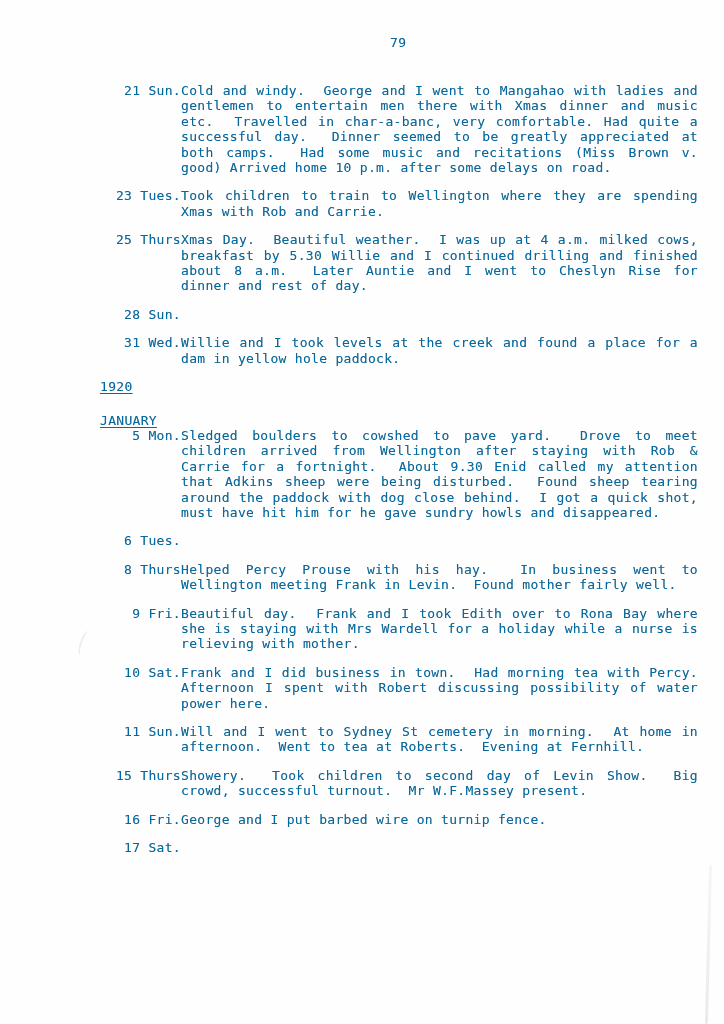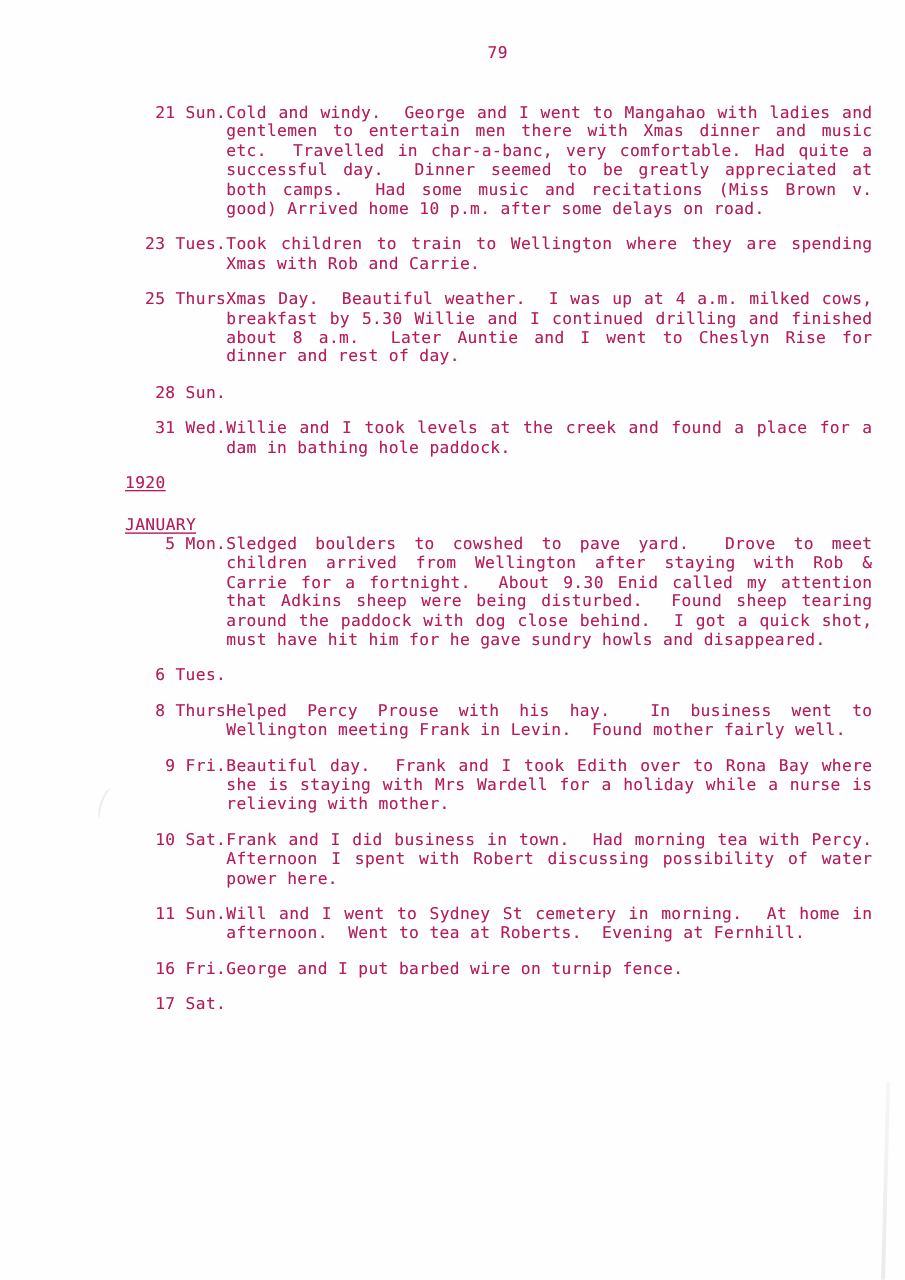--- a/index.html
+++ b/index.html
@@ -10,21 +10,21 @@
   .page {
     position: relative;
     width: 724px;
     height: 1024px;
     background: #fefefe;
     overflow: hidden;
     font-family: "DejaVu Sans Mono", "Liberation Mono", monospace;
     font-size: 13px;
     line-height: 15.4px;
     letter-spacing: 0.3px;
-    color: #be185d;
+    color: #0369a1;
     text-shadow: 0 0 0.5px rgba(130,130,130,0.55);
   }
   .page-number {
     position: absolute;
     top: 35px;
     left: 390px;
   }
   .content {
     position: absolute;
     left: 100px;
@@ -102,21 +102,21 @@
       <div class="entry-date">25 Thurs</div>
       <div class="entry-body">Xmas Day.  Beautiful weather.  I was up at 4 a.m. milked cows, breakfast by 5.30 Willie and I continued drilling and finished about 8 a.m.  Later Auntie and I went to Cheslyn Rise for dinner and rest of day.</div>
     </div>
 
     <div class="entry">
       <div class="entry-date">28 Sun.</div>
     </div>
 
     <div class="entry">
       <div class="entry-date">31 Wed.</div>
-      <div class="entry-body">Willie and I took levels at the creek and found a place for a dam in bathing hole paddock.</div>
+      <div class="entry-body">Willie and I took levels at the creek and found a place for a dam in yellow hole paddock.</div>
     </div>
 
     <div class="heading year-heading">1920</div>
 
     <div class="heading month-heading">JANUARY</div>
 
     <div class="entry">
       <div class="entry-date">5 Mon.</div>
       <div class="entry-body">Sledged boulders to cowshed to pave yard.  Drove to meet children arrived from Wellington after staying with Rob &amp; Carrie for a fortnight.  About 9.30 Enid called my attention that Adkins sheep were being disturbed.  Found sheep tearing around the paddock with dog close behind.  I got a quick shot, must have hit him for he gave sundry howls and disappeared.</div>
     </div>
@@ -138,20 +138,24 @@
     <div class="entry">
       <div class="entry-date">10 Sat.</div>
       <div class="entry-body">Frank and I did business in town.  Had morning tea with Percy.  Afternoon I spent with Robert discussing possibility of water power here.</div>
     </div>
 
     <div class="entry">
       <div class="entry-date">11 Sun.</div>
       <div class="entry-body">Will and I went to Sydney St cemetery in morning.  At home in afternoon.  Went to tea at Roberts.  Evening at Fernhill.</div>
     </div>
 
+    <div class="entry">
+      <div class="entry-date">15 Thurs</div>
+      <div class="entry-body">Showery.  Took children to second day of Levin Show.  Big crowd, successful turnout.  Mr W.F.Massey present.</div>
+    </div>
 
     <div class="entry">
       <div class="entry-date">16 Fri.</div>
       <div class="entry-body">George and I put barbed wire on turnip fence.</div>
     </div>
 
     <div class="entry">
       <div class="entry-date">17 Sat.</div>
     </div>
 

